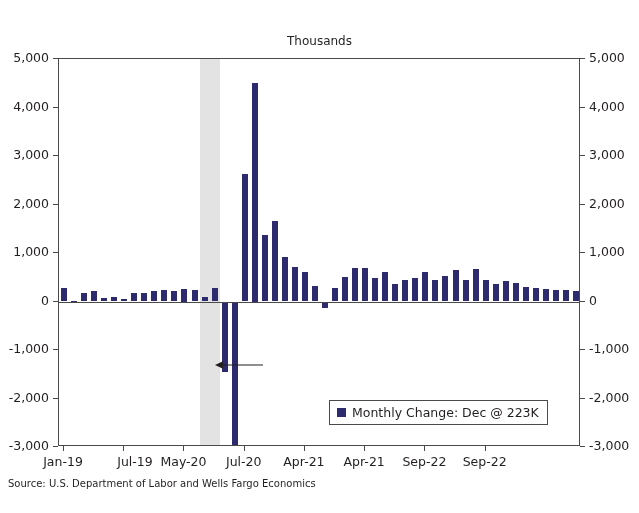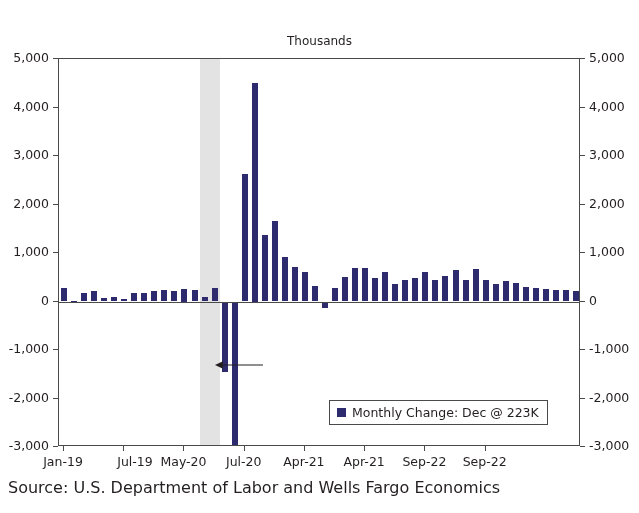--- a/index.html
+++ b/index.html
@@ -113,21 +113,21 @@
   .legend-swatch {
     width: 9px;
     height: 9px;
     background: #2e2a6e;
     display: inline-block;
   }
   .source-note {
     position: absolute;
     left: 8px;
     top: 478px;
-    font-size: 16px;
+    font-size: 10px;
   }
 </style>
 </head>
 <body>
 
 <div id="root">
 
   <div class="chart-subtitle">Thousands</div>
 
   <div id="plot">

